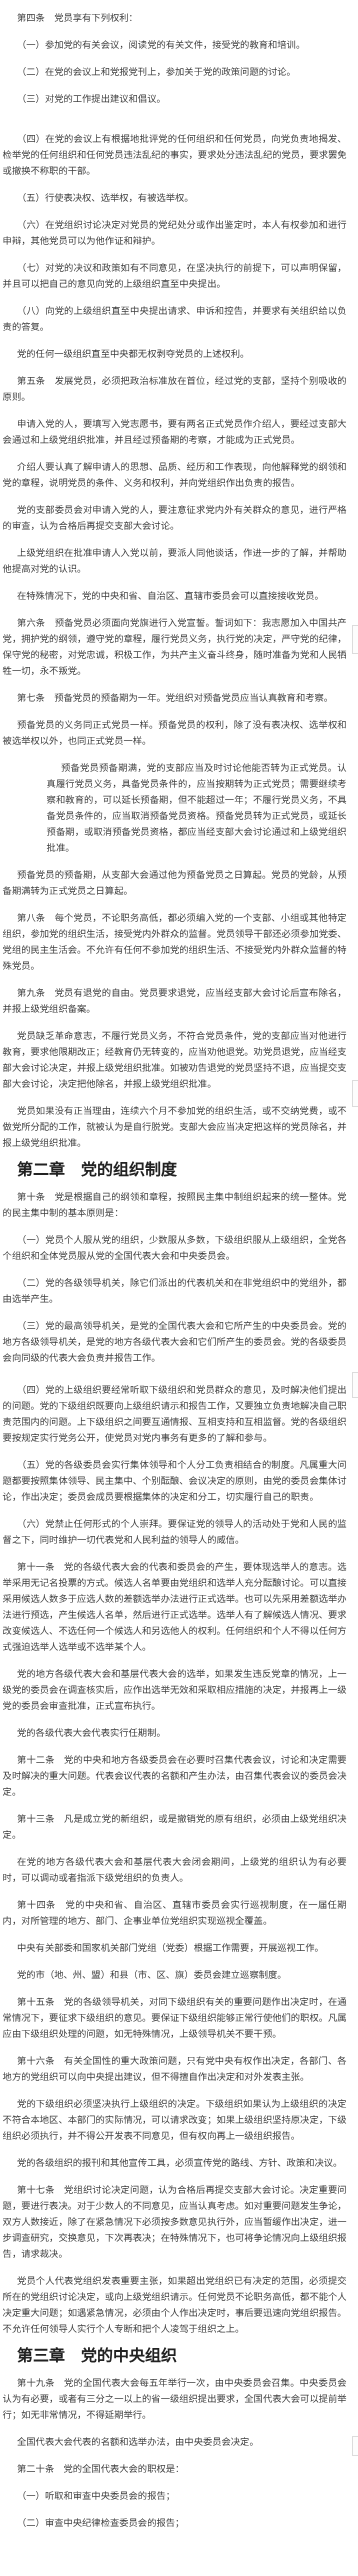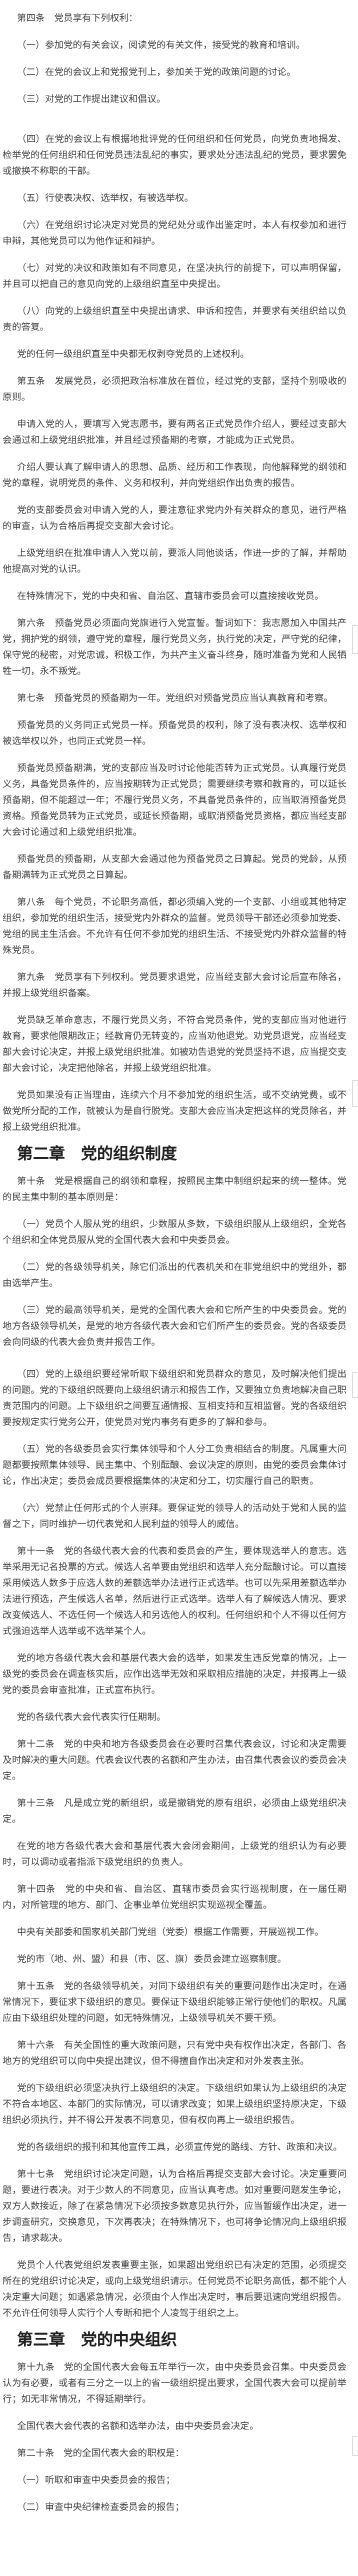--- a/index.html
+++ b/index.html
@@ -60,24 +60,24 @@
     <p class="paragraph" style="color: rgb(63, 63, 63);">党的任何一级组织直至中央都无权剥夺党员的上述权利。</p>
     <p class="paragraph" style="color: rgb(63, 63, 63);">第五条　发展党员，必须把政治标准放在首位，经过党的支部，坚持个别吸收的原则。</p>
     <p class="paragraph" style="color: rgb(63, 63, 63);">申请入党的人，要填写入党志愿书，要有两名正式党员作介绍人，要经过支部大会通过和上级党组织批准，并且经过预备期的考察，才能成为正式党员。</p>
     <p class="paragraph" style="color: rgb(63, 63, 63);">介绍人要认真了解申请人的思想、品质、经历和工作表现，向他解释党的纲领和党的章程，说明党员的条件、义务和权利，并向党组织作出负责的报告。</p>
     <p class="paragraph" style="color: rgb(63, 63, 63);">党的支部委员会对申请入党的人，要注意征求党内外有关群众的意见，进行严格的审查，认为合格后再提交支部大会讨论。</p>
     <p class="paragraph" style="color: rgb(63, 63, 63);">上级党组织在批准申请人入党以前，要派人同他谈话，作进一步的了解，并帮助他提高对党的认识。</p>
     <p class="paragraph" style="color: rgb(63, 63, 63);">在特殊情况下，党的中央和省、自治区、直辖市委员会可以直接接收党员。</p>
     <p class="paragraph" style="color: rgb(63, 63, 63);">第六条　预备党员必须面向党旗进行入党宣誓。誓词如下：我志愿加入中国共产党，拥护党的纲领，遵守党的章程，履行党员义务，执行党的决定，严守党的纪律，保守党的秘密，对党忠诚，积极工作，为共产主义奋斗终身，随时准备为党和人民牺牲一切，永不叛党。</p>
     <p class="paragraph" style="color: rgb(63, 63, 63);">第七条　预备党员的预备期为一年。党组织对预备党员应当认真教育和考察。</p>
     <p class="paragraph" style="color: rgb(63, 63, 63);">预备党员的义务同正式党员一样。预备党员的权利，除了没有表决权、选举权和被选举权以外，也同正式党员一样。</p>
-    <p class="paragraph" style="color: rgb(63, 63, 63);">预备党员预备期满，党的支部应当及时讨论他能否转为正式党员。认真履行党员义务，具备党员条件的，应当按期转为正式党员；需要继续考察和教育的，可以延长预备期，但不能超过一年；不履行党员义务，不具备党员条件的，应当取消预备党员资格。预备党员转为正式党员，或延长预备期，或取消预备党员资格，都应当经支部大会讨论通过和上级党组织批准。</p>
+    <p class="paragraph" style="color: rgb(63, 63, 63); margin-left: 44px;">预备党员预备期满，党的支部应当及时讨论他能否转为正式党员。认真履行党员义务，具备党员条件的，应当按期转为正式党员；需要继续考察和教育的，可以延长预备期，但不能超过一年；不履行党员义务，不具备党员条件的，应当取消预备党员资格。预备党员转为正式党员，或延长预备期，或取消预备党员资格，都应当经支部大会讨论通过和上级党组织批准。</p>
     <p class="paragraph" style="color: rgb(63, 63, 63);">预备党员的预备期，从支部大会通过他为预备党员之日算起。党员的党龄，从预备期满转为正式党员之日算起。</p>
     <p class="paragraph" style="color: rgb(63, 63, 63);">第八条　每个党员，不论职务高低，都必须编入党的一个支部、小组或其他特定组织，参加党的组织生活，接受党内外群众的监督。党员领导干部还必须参加党委、党组的民主生活会。不允许有任何不参加党的组织生活、不接受党内外群众监督的特殊党员。</p>
-    <p class="paragraph" style="color: rgb(63, 63, 63);">第九条　党员享有下列权利。党员要求退党，应当经支部大会讨论后宣布除名，并报上级党组织备案。</p>
+    <p class="paragraph" style="color: rgb(63, 63, 63);">第九条　党员有退党的自由。党员要求退党，应当经支部大会讨论后宣布除名，并报上级党组织备案。</p>
     <p class="paragraph" style="color: rgb(63, 63, 63);">党员缺乏革命意志，不履行党员义务，不符合党员条件，党的支部应当对他进行教育，要求他限期改正；经教育仍无转变的，应当劝他退党。劝党员退党，应当经支部大会讨论决定，并报上级党组织批准。如被劝告退党的党员坚持不退，应当提交支部大会讨论，决定把他除名，并报上级党组织批准。</p>
     <p class="paragraph" style="color: rgb(63, 63, 63);">党员如果没有正当理由，连续六个月不参加党的组织生活，或不交纳党费，或不做党所分配的工作，就被认为是自行脱党。支部大会应当决定把这样的党员除名，并报上级党组织批准。</p>
     <h2 class="heading" style="color: rgb(34, 34, 34);">第二章　党的组织制度</h2>
     <p class="paragraph" style="color: rgb(63, 63, 63);">第十条　党是根据自己的纲领和章程，按照民主集中制组织起来的统一整体。党的民主集中制的基本原则是：</p>
     <p class="paragraph" style="color: rgb(63, 63, 63);">（一）党员个人服从党的组织，少数服从多数，下级组织服从上级组织，全党各个组织和全体党员服从党的全国代表大会和中央委员会。</p>
     <p class="paragraph" style="color: rgb(63, 63, 63);">（二）党的各级领导机关，除它们派出的代表机关和在非党组织中的党组外，都由选举产生。</p>
     <p class="paragraph" style="color: rgb(63, 63, 63);">（三）党的最高领导机关，是党的全国代表大会和它所产生的中央委员会。党的地方各级领导机关，是党的地方各级代表大会和它们所产生的委员会。党的各级委员会向同级的代表大会负责并报告工作。</p>
     <p class="paragraph" style="color: rgb(63, 63, 63); margin-top: 16px;">（四）党的上级组织要经常听取下级组织和党员群众的意见，及时解决他们提出的问题。党的下级组织既要向上级组织请示和报告工作，又要独立负责地解决自己职责范围内的问题。上下级组织之间要互通情报、互相支持和互相监督。党的各级组织要按规定实行党务公开，使党员对党内事务有更多的了解和参与。</p>
     <p class="paragraph" style="color: rgb(63, 63, 63);">（五）党的各级委员会实行集体领导和个人分工负责相结合的制度。凡属重大问题都要按照集体领导、民主集中、个别酝酿、会议决定的原则，由党的委员会集体讨论，作出决定；委员会成员要根据集体的决定和分工，切实履行自己的职责。</p>
     <p class="paragraph" style="color: rgb(63, 63, 63);">（六）党禁止任何形式的个人崇拜。要保证党的领导人的活动处于党和人民的监督之下，同时维护一切代表党和人民利益的领导人的威信。</p>

